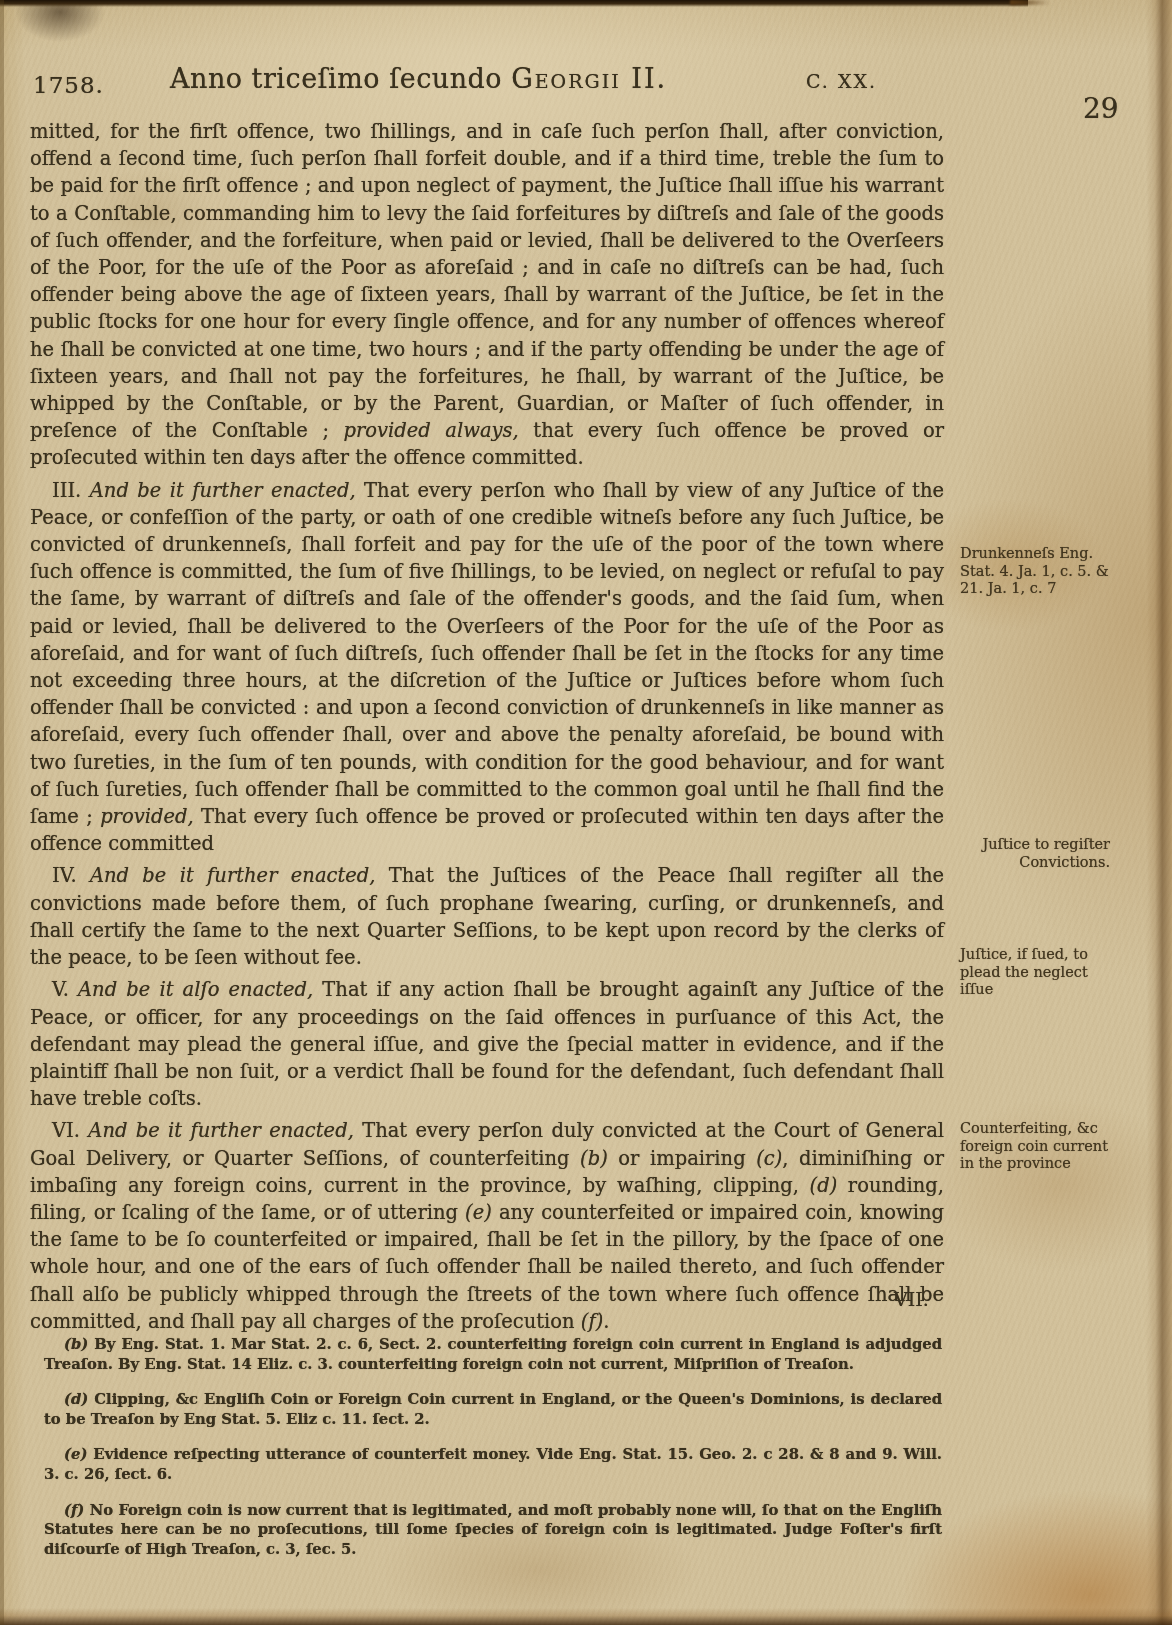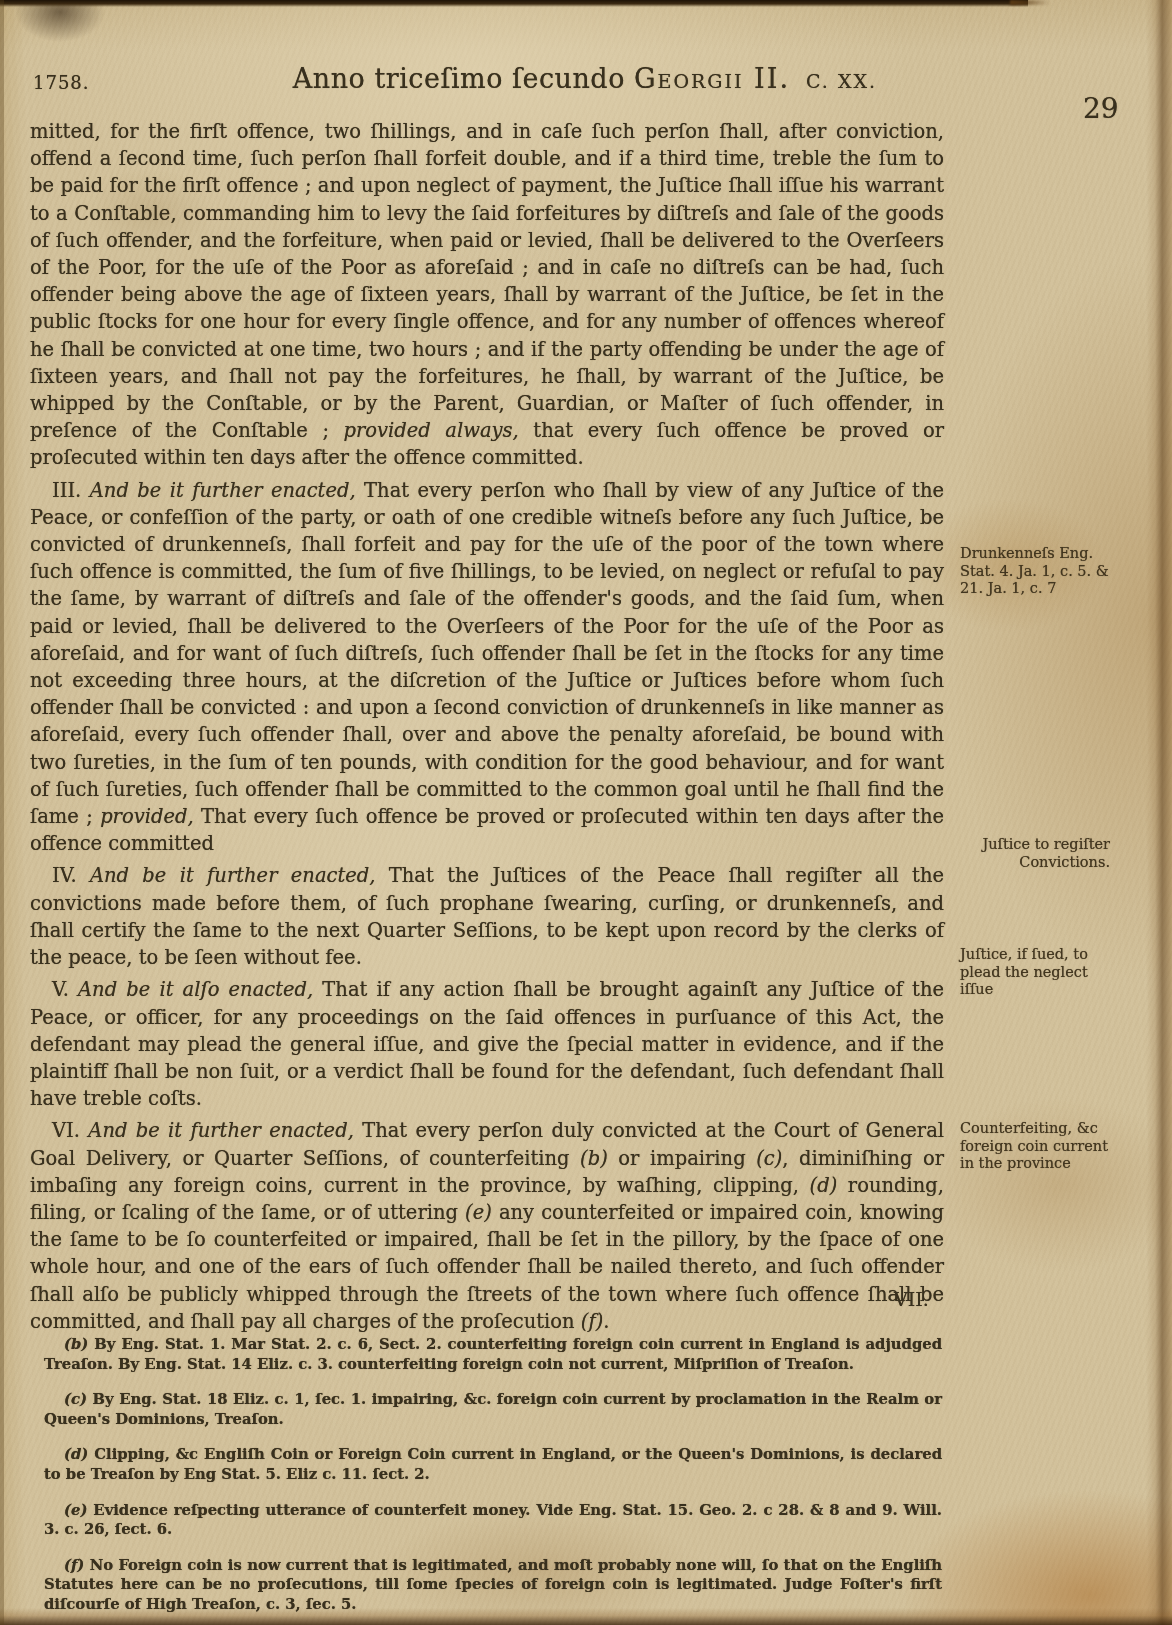--- a/index.html
+++ b/index.html
@@ -31,22 +31,22 @@
     filter:blur(.6px);}
   .edge-top-tail{position:absolute;left:1010px;top:0;width:40px;height:5px;
     background:linear-gradient(90deg,#5a3a14,rgba(150,95,30,0));filter:blur(.8px);}
   .edge-right{position:absolute;right:0;top:0;width:26px;height:100%;
     background:linear-gradient(to right, rgba(0,0,0,0), rgba(120,80,35,.18) 35%, rgba(92,60,24,.55) 62%, rgba(150,110,58,.38) 100%);}
   .edge-bottom{position:absolute;left:0;bottom:0;width:100%;height:17px;
     background:linear-gradient(0deg, rgba(56,33,10,.8), rgba(130,85,35,.3) 55%, rgba(0,0,0,0));}
   .edge-left{position:absolute;left:0;top:0;width:4px;height:100%;background:rgba(90,65,30,.35);}
 
   .ink{text-shadow:0 0 .7px rgba(70,55,30,.85);}
-  .hdr-year{position:absolute;left:33px;top:72px;font-size:18px;letter-spacing:1px;text-align:right;}
-  .hdr-title{position:absolute;left:170px;top:63px;width:620px;text-align:right;
+  .hdr-year{position:absolute;left:33px;top:72px;font-size:23px;letter-spacing:1px;text-align:right;}
+  .hdr-title{position:absolute;left:170px;top:63px;width:620px;text-align:left;
     font-size:27px;letter-spacing:.5px;white-space:nowrap;}
   .hdr-title .caps{font-variant:small-caps;letter-spacing:2px;}
   .hdr-chap{position:absolute;left:806px;top:70px;font-size:19px;letter-spacing:2px;}
   .hdr-page{position:absolute;left:1083px;top:92px;font-size:28px;text-align:right;}
 
   .body-col{position:absolute;left:30px;top:118px;width:914px;
     font-size:19.5px;line-height:27.2px;text-align:justify;}
   .para{margin:0 0 5px 0;text-indent:22px;}
   .para:first-child{text-indent:0;}
   .it{font-style:italic;}
@@ -96,19 +96,18 @@
 
   <div class="margin-notes" id="margin-notes">
       <div class="margin-note ink"><span>Drunkenneſs Eng. Stat. 4. Ja. 1, c. 5. &amp; 21. Ja. 1, c. 7</span></div>
       <div class="margin-note ink"><span>Juſtice to regiſter Convictions.</span></div>
       <div class="margin-note ink"><span>Juſtice, if ſued, to plead the neglect iſſue</span></div>
       <div class="margin-note ink"><span>Counterfeiting, &amp;c foreign coin current in the province</span></div>
     </div>
 
   <div class="footnotes ink" id="footnotes">
       <div class="footnote"><span class="it">(b)</span><span> By Eng. Stat. 1. Mar Stat. 2. c. 6, Sect. 2. counterfeiting foreign coin current in England is adjudged Treaſon. By Eng. Stat. 14 Eliz. c. 3. counterfeiting foreign coin not current, Miſpriſion of Treaſon.</span></div>
-      <div class="footnote"><span class="it">(c)</span><span> By Eng. Stat. 18 Eliz. c. 1, ſec. 1. impairing, &amp;c. foreign coin current by proclamation in the Realm or Queen's Dominions, Treaſon.</span></div>
       <div class="footnote"><span class="it">(d)</span><span> Clipping, &amp;c Engliſh Coin or Foreign Coin current in England, or the Queen's Dominions, is declared to be Treaſon by Eng Stat. 5. Eliz c. 11. ſect. 2.</span></div>
       <div class="footnote"><span class="it">(e)</span><span> Evidence reſpecting utterance of counterfeit money. Vide Eng. Stat. 15. Geo. 2. c 28. &amp; 8 and 9. Will. 3. c. 26, ſect. 6.</span></div>
       <div class="footnote"><span class="it">(f)</span><span> No Foreign coin is now current that is legitimated, and moſt probably none will, ſo that on the Engliſh Statutes here can be no proſecutions, till ſome ſpecies of foreign coin is legitimated. Judge Foſter's firſt diſcourſe of High Treaſon, c. 3, ſec. 5.</span></div>
     </div>
 
 </div>
 
 </body></html>

